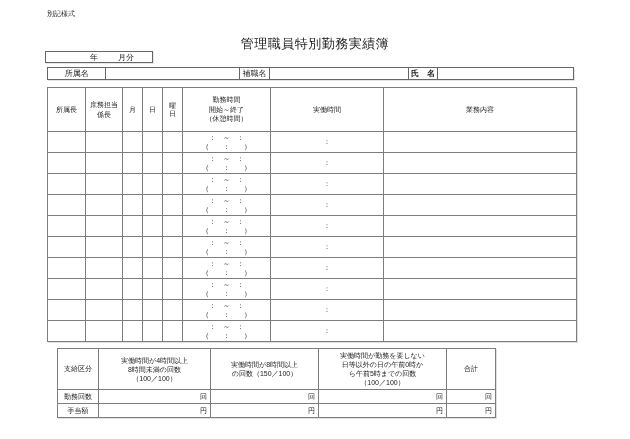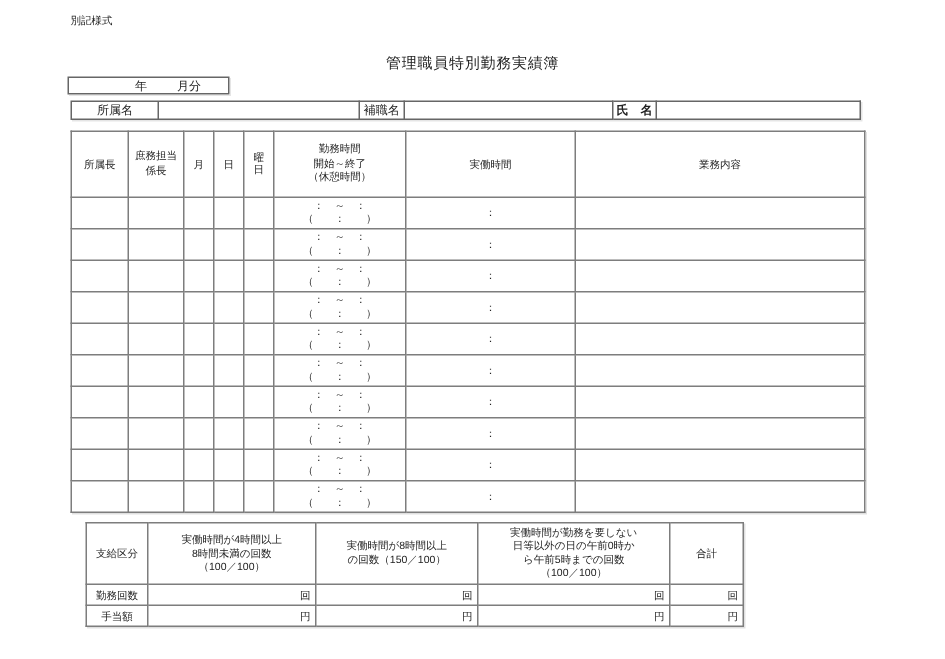--- a/index.html
+++ b/index.html
@@ -5,21 +5,21 @@
   html, body { margin:0; padding:0; }
   body {
     width:630px; height:439px; position:relative;
     background:#ffffff; color:#222;
     font-family:"Liberation Sans", sans-serif;
     overflow:hidden;
   }
   .form-note { position:absolute; left:47px; top:9px; font-size:7px; }
   .doc-title {
     position:absolute; left:0; top:35px; width:630px;
-    text-align:center; font-size:10px; letter-spacing:0.5px;
+    text-align:center; font-size:13px; letter-spacing:0.5px;
   }
   .period-box {
     position:absolute; left:45px; top:51px; width:108px; height:12px;
     border:1px solid #666; box-sizing:border-box;
     display:flex; align-items:center; font-size:8px;
     box-shadow:1px 1px 0 rgba(0,0,0,0.10);
   }
   .period-box .year-label { margin-left:44px; }
   .period-box .month-label { margin-left:20px; }
 

